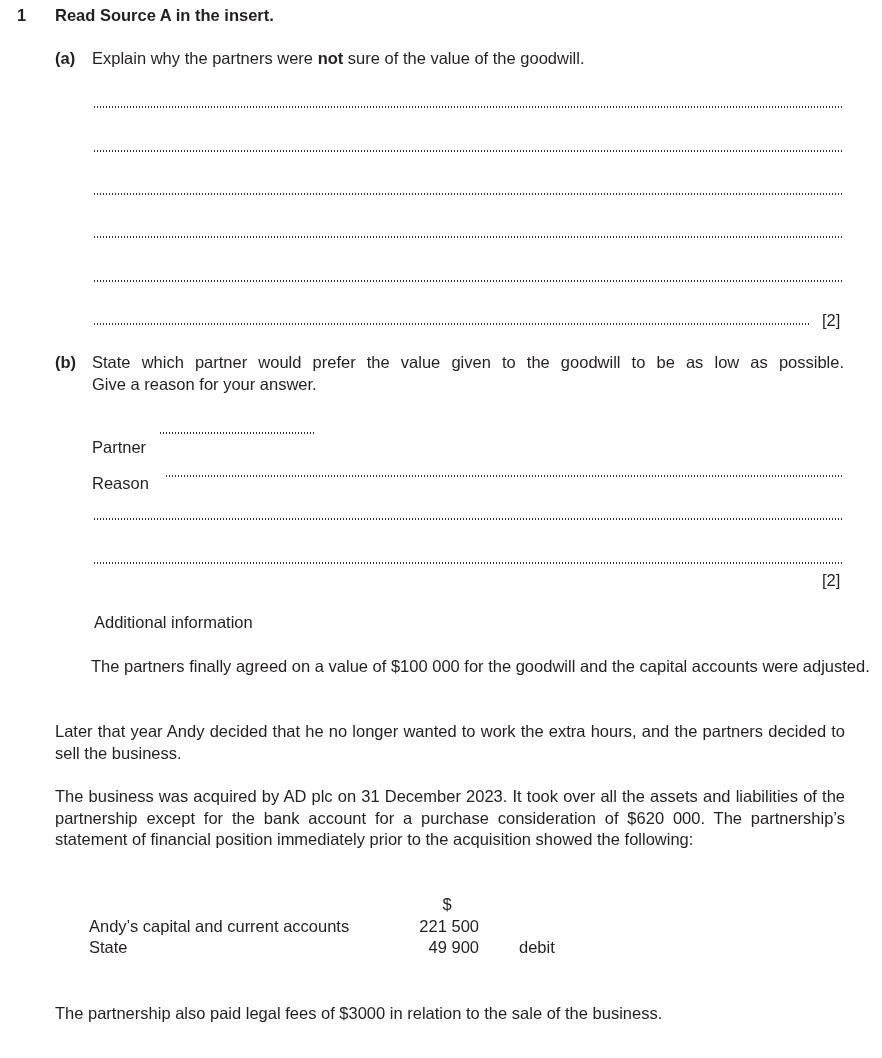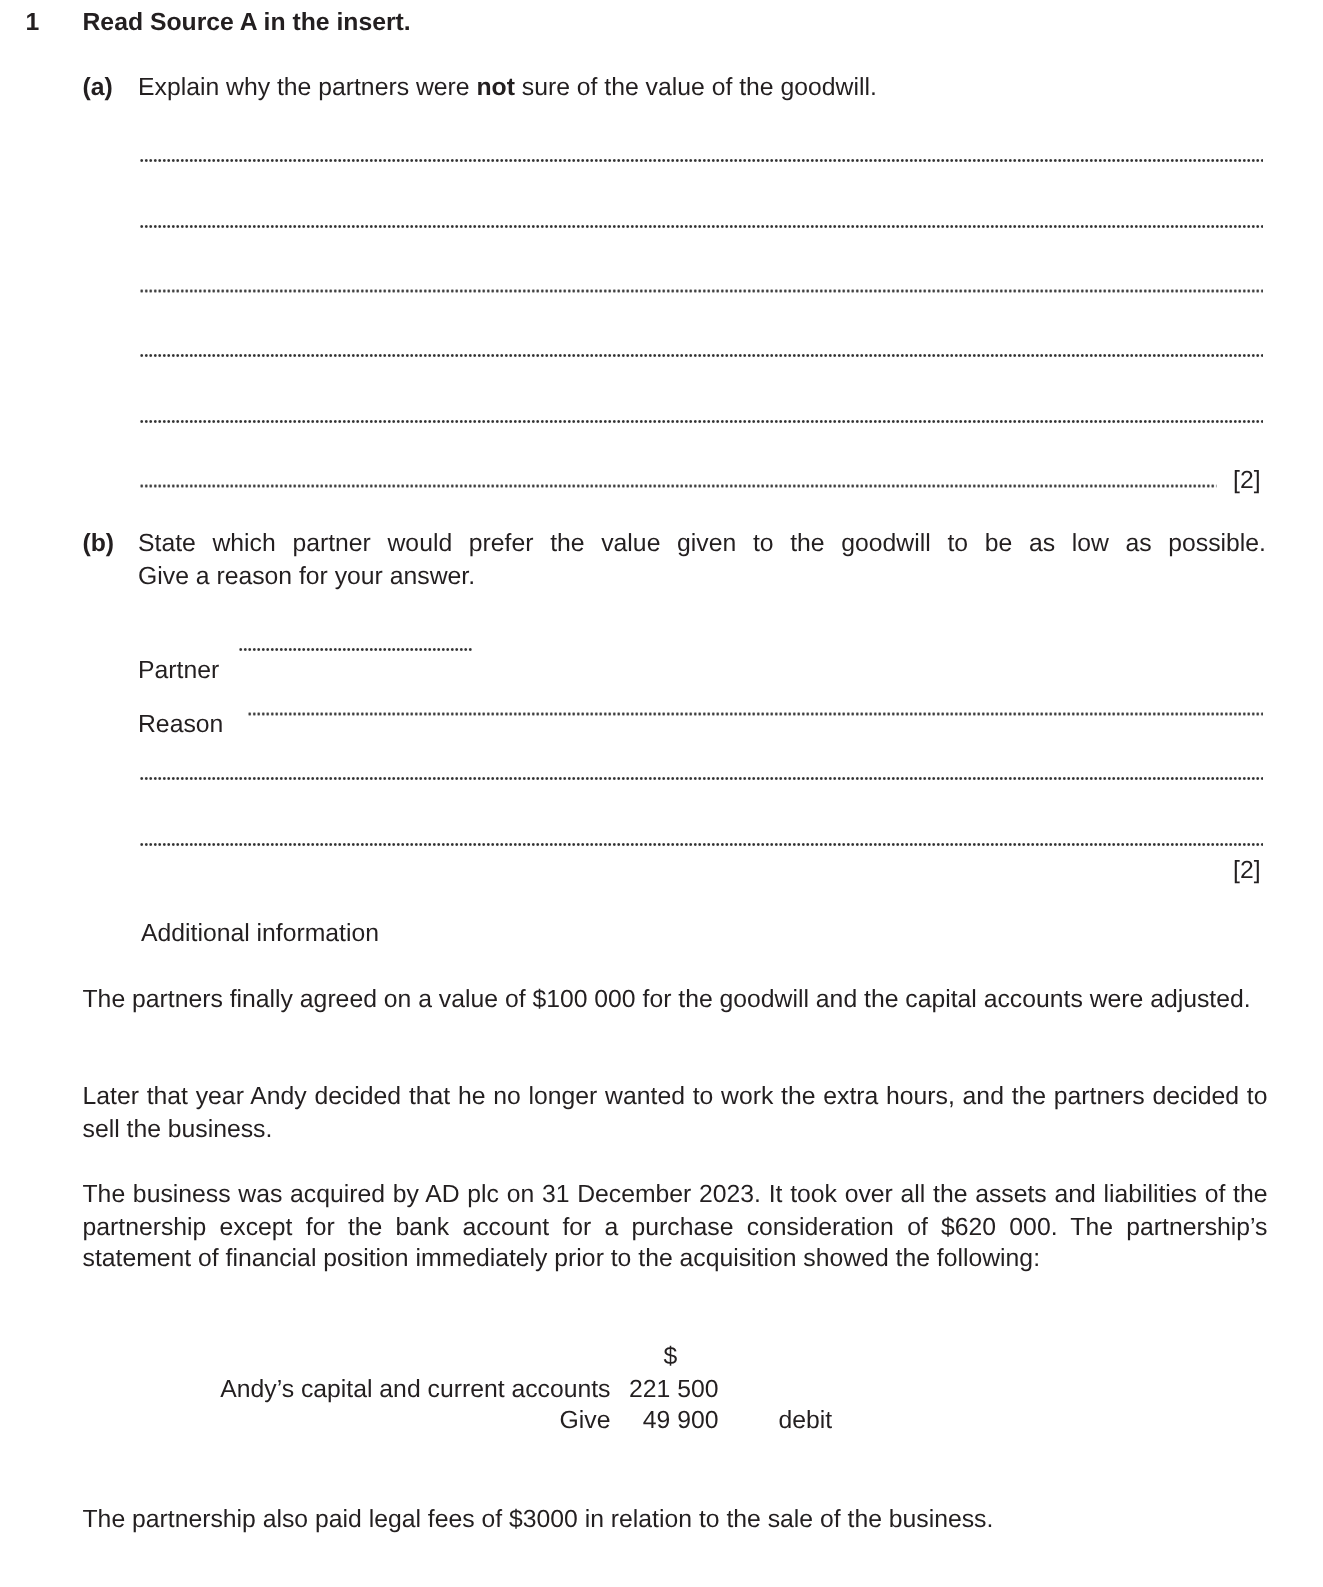--- a/index.html
+++ b/index.html
@@ -15,21 +15,21 @@
     .dots {
       position: absolute; height: 2px;
       background-image: radial-gradient(circle, #333 0.8px, transparent 1px);
       background-size: 3px 2px; background-repeat: repeat-x;
     }
     .marks { position: absolute; }
     .para { position: absolute; left: 55px; width: 790px; text-align: justify; line-height: 21.5px; }
     .heading { position: absolute; left: 66px; font-weight: normal; margin-left: 28px; }
     table.fin { position: absolute; left: 89px; top: 894px; border-collapse: collapse; font-size: 16.5px; line-height: 21.5px; }
     table.fin td { padding: 0; }
-    table.fin td.lab { width: 318px; text-align: right; }
+    table.fin td.lab { width: 318px; }
     table.fin td.amt { width: 64px; text-align: right; }
     table.fin td.note { padding-left: 40px; margin-top: 19px; }
   </style>
 </head>
 <body>
 
 <div class="abs qnum">1</div>
 <div class="abs qhead">Read Source A in the insert.</div>
 
 <div class="abs plabel" style="top:49px;">(a)</div>
@@ -53,37 +53,37 @@
 <div class="dots" style="left:159px; top:432px; width:156px;"></div>
 
 <div class="abs ptext" style="top:461px;margin-top:13px;">Reason</div>
 <div class="dots" style="left:165px; top:475px; width:677px;"></div>
 <div class="dots" style="left:93px; top:518px; width:749px;"></div>
 <div class="dots" style="left:93px; top:562px; width:749px;"></div>
 <div class="marks" style="left:822px; top:571px;">[2]</div>
 
 <div class="heading" style="top:613px;">Additional information</div>
 
-<div class="para" style="top:656px;">The partners finally agreed on a value of $100 000 for the goodwill and the capital accounts were adjusted.</div>
+<div class="para" style="top:656px;margin-left:36px;">The partners finally agreed on a value of $100 000 for the goodwill and the capital accounts were adjusted.</div>
 <div class="para" style="top:721px;">Later that year Andy decided that he no longer wanted to work the extra hours, and the partners decided to sell the business.</div>
 <div class="para" style="top:786px;">The business was acquired by AD plc on 31 December 2023. It took over all the assets and liabilities of the partnership except for the bank account for a purchase consideration of $620 000. The partnership’s statement of financial position immediately prior to the acquisition showed the following:</div>
 
 <table class="fin">
   <tbody>
       <tr>
     <td class="lab"></td>
     <td class="amt" style="text-align:center; padding-left:8px;">$</td>
     <td class="note"></td>
   </tr>
   <tr>
     <td class="lab">Andy’s capital and current accounts</td>
     <td class="amt">221 500</td>
     <td class="note"></td>
   </tr>
   <tr>
-    <td class="lab">Give</td>
+    <td class="lab">State</td>
     <td class="amt">49 900</td>
     <td class="note">debit</td>
   </tr>
 </tbody>
   </table>
 
 <div class="para" style="top:1003px; text-align:left;">The partnership also paid legal fees of $3000 in relation to the sale of the business.</div>
 
 </body></html>

